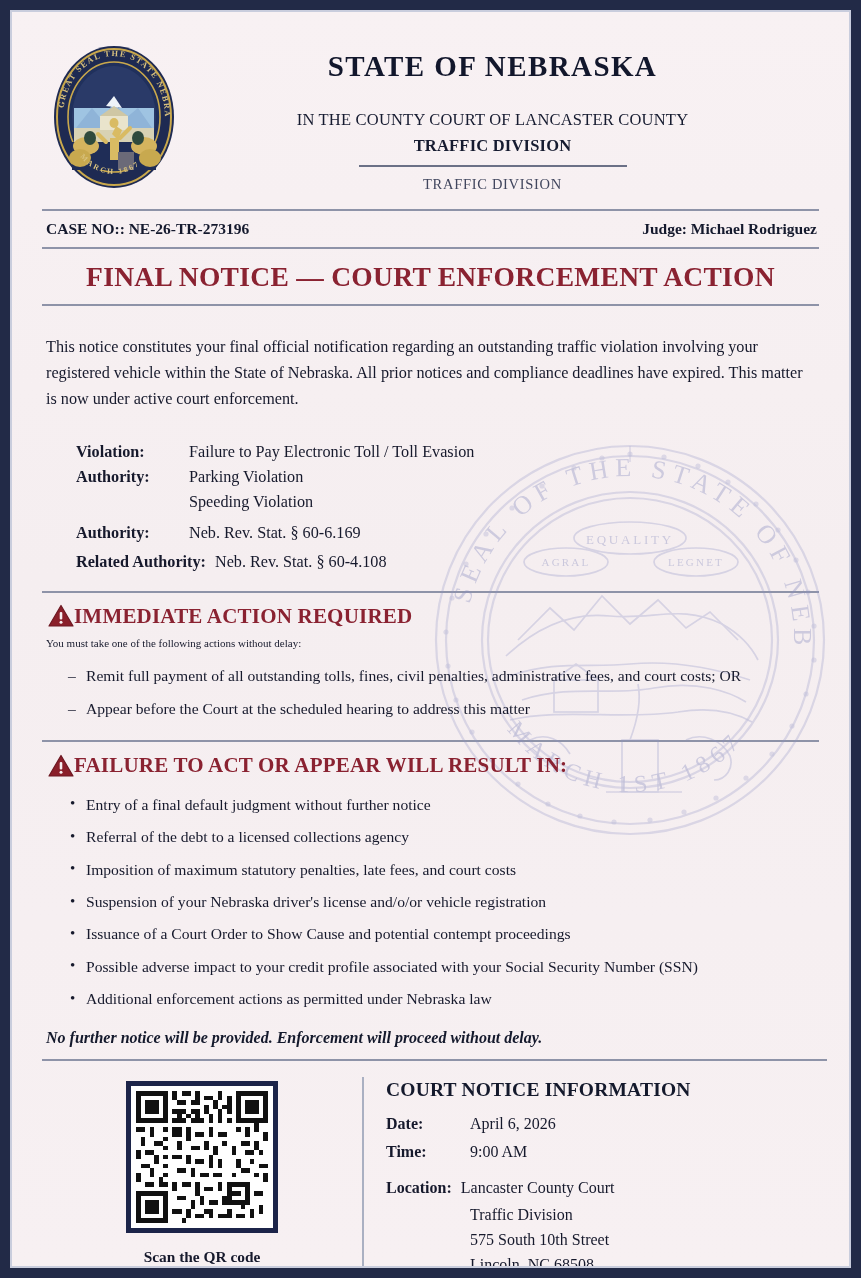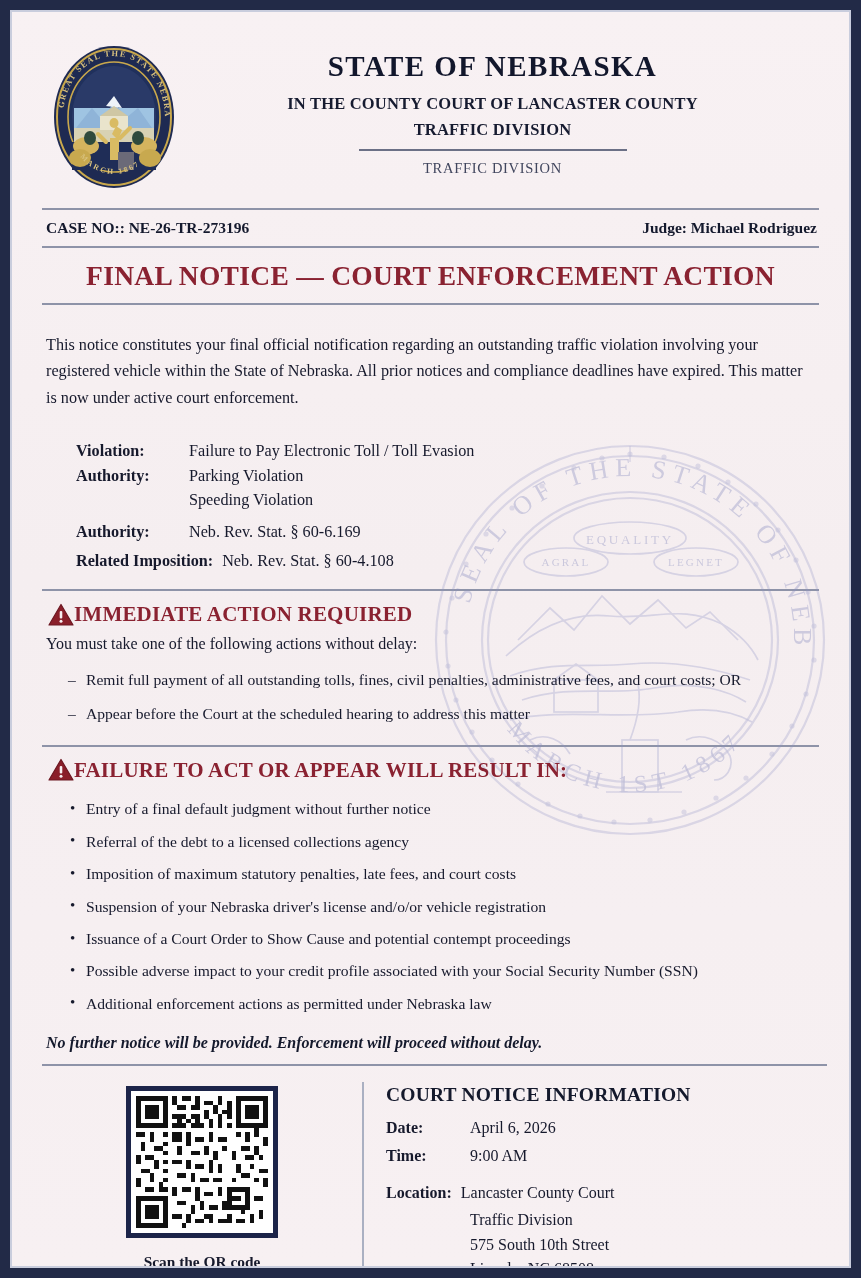--- a/index.html
+++ b/index.html
@@ -41,21 +41,21 @@
   
   .header{position:relative;z-index:2;display:flex;align-items:flex-start;gap:18px;
           padding:6px 0 0 8px;}
   .seal{width:128px;height:150px;flex:0 0 auto;margin-top:2px;}
   .head-text{flex:1;text-align:center;padding-right:30px;padding-top:10px;}
   .h-state{
     font-size:29px;font-weight:bold;letter-spacing:1.4px;color:#12172c;
     font-family:"Liberation Serif",serif;line-height:1.15;
   }
   .h-court{
-    font-size:16.5px;font-weight:bold;color:#161b30;margin-top:11px;letter-spacing:.2px;
+    font-size:16.5px;font-weight:normal;color:#161b30;margin-top:27px;letter-spacing:.2px;
   }
   .h-div1{
     font-size:16.5px;font-weight:bold;color:#161b30;margin-top:6px;letter-spacing:.2px;
   }
   .h-rule{
     width:268px;height:2px;background:#6b7086;margin:9px auto 0 auto;
   }
   .h-div2{
     font-size:14.5px;color:#41465e;margin-top:9px;letter-spacing:.7px;
   }
@@ -92,21 +92,21 @@
   
   .sec{position:relative;z-index:2;}
   .sec-head{
     display:flex;align-items:center;gap:0;
     padding:11px 0 6px 6px;
   }
   .warn-tri{width:26px;height:24px;flex:0 0 auto;}
   .sec-title{
     color:#8a2231;font-size:21px;font-weight:bold;letter-spacing:.2px;
   }
-  .sec-lead{font-size:16px;color:#16192c;padding:2px 0 6px 4px;}
+  .sec-lead{font-size:11px;color:#16192c;padding:2px 0 6px 4px;}
   .dash-list{list-style:none;margin:0;padding:4px 0 6px 26px;}
   .dash-list li{
     font-size:15.6px;color:#16192c;line-height:1.5;padding:5px 0;
     position:relative;padding-left:18px;
   }
   .dash-list li:before{
     content:"–";position:absolute;left:0;top:5px;color:#16192c;
   }
   .bullet-list{list-style:none;margin:0;padding:4px 0 2px 26px;}
   .bullet-list li{
@@ -320,21 +320,21 @@
       <div class="d-row">
         <div class="d-label w1">Authority:</div>
         <div class="d-val">Parking Violation</div>
       </div>
       <div class="d-sub">Speeding Violation</div>
       <div class="d-row" style="margin-top:7px">
         <div class="d-label w1">Authority:</div>
         <div class="d-val">Neb. Rev. Stat. § 60-6.169</div>
       </div>
       <div class="d-row" style="margin-top:4px">
-        <div class="d-label w2">Related Imposition:</div>
+        <div class="d-label w2">Related Authority:</div>
         <div class="d-val">Neb. Rev. Stat. § 60-4.108</div>
       </div>
     </div>
 
     <div class="rule rule-wide" style="margin-top:10px"></div>
 
     <div class="sec">
       <div class="sec-head">
         <span class="warn-tri">
           <svg viewBox="0 0 26 24" width="26" height="24">

